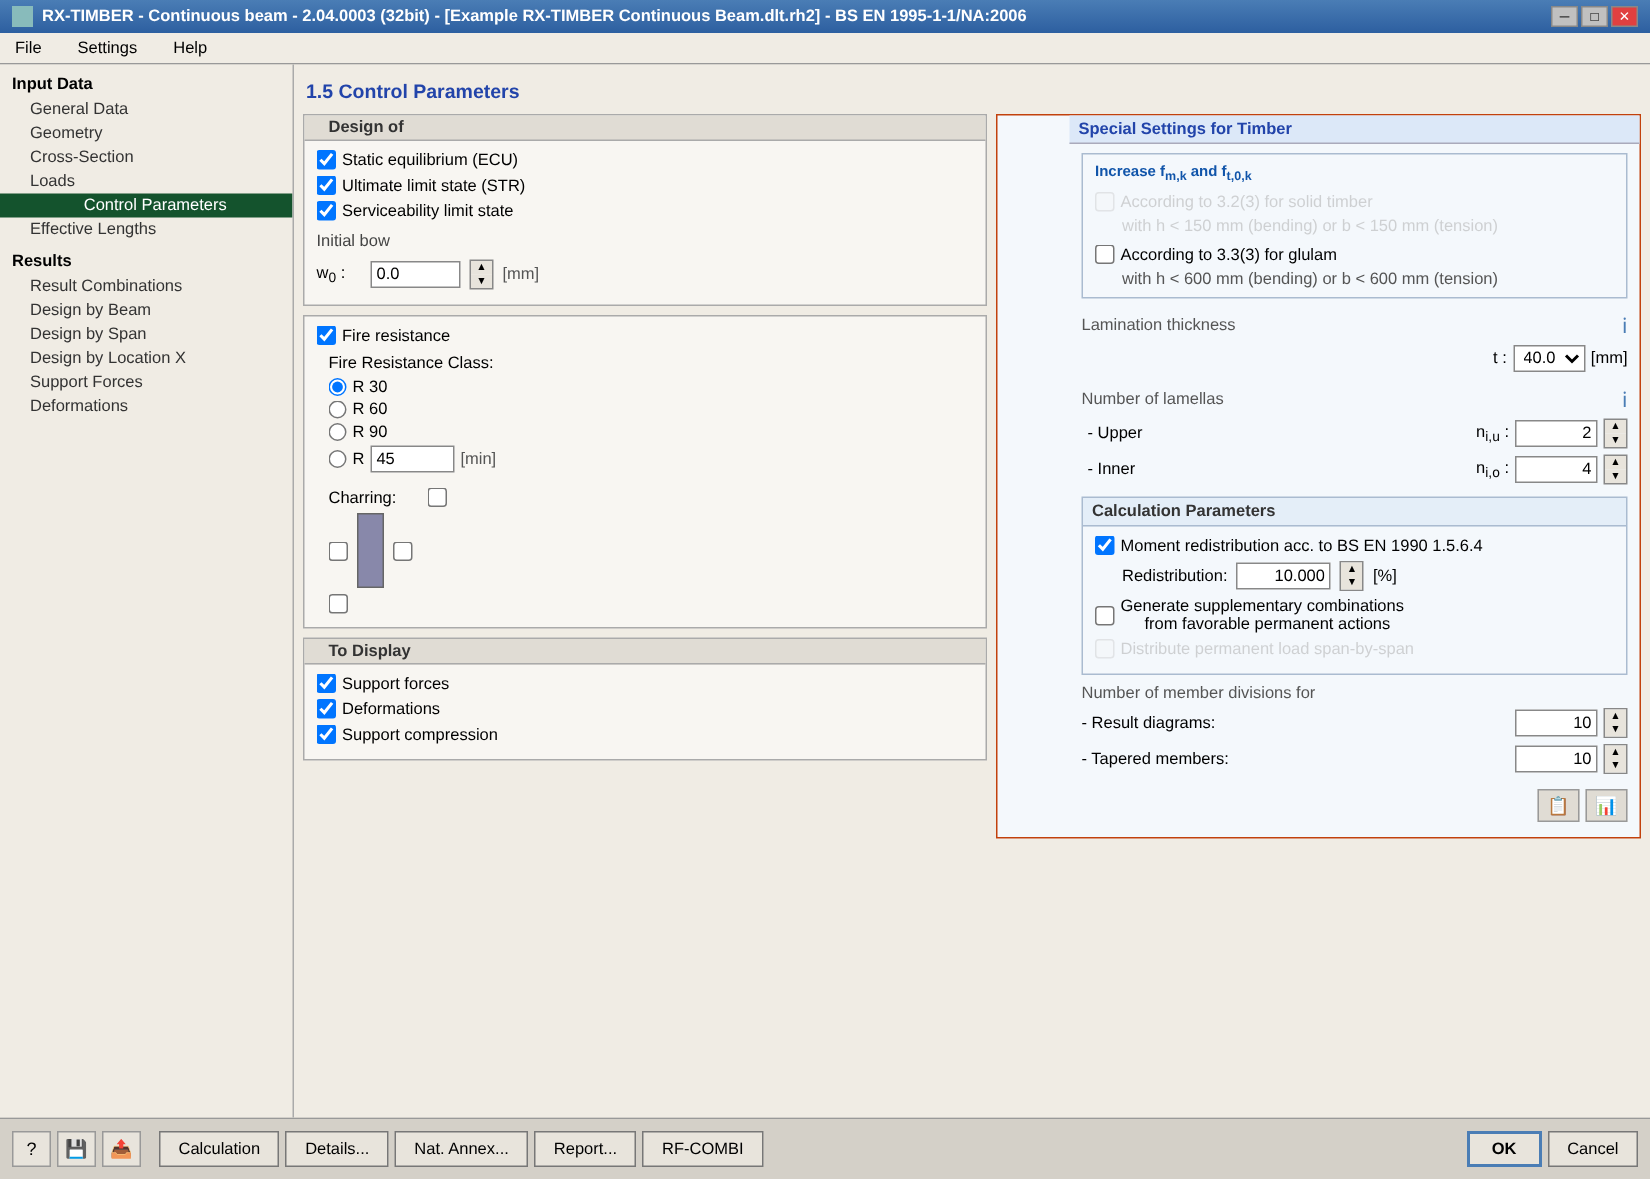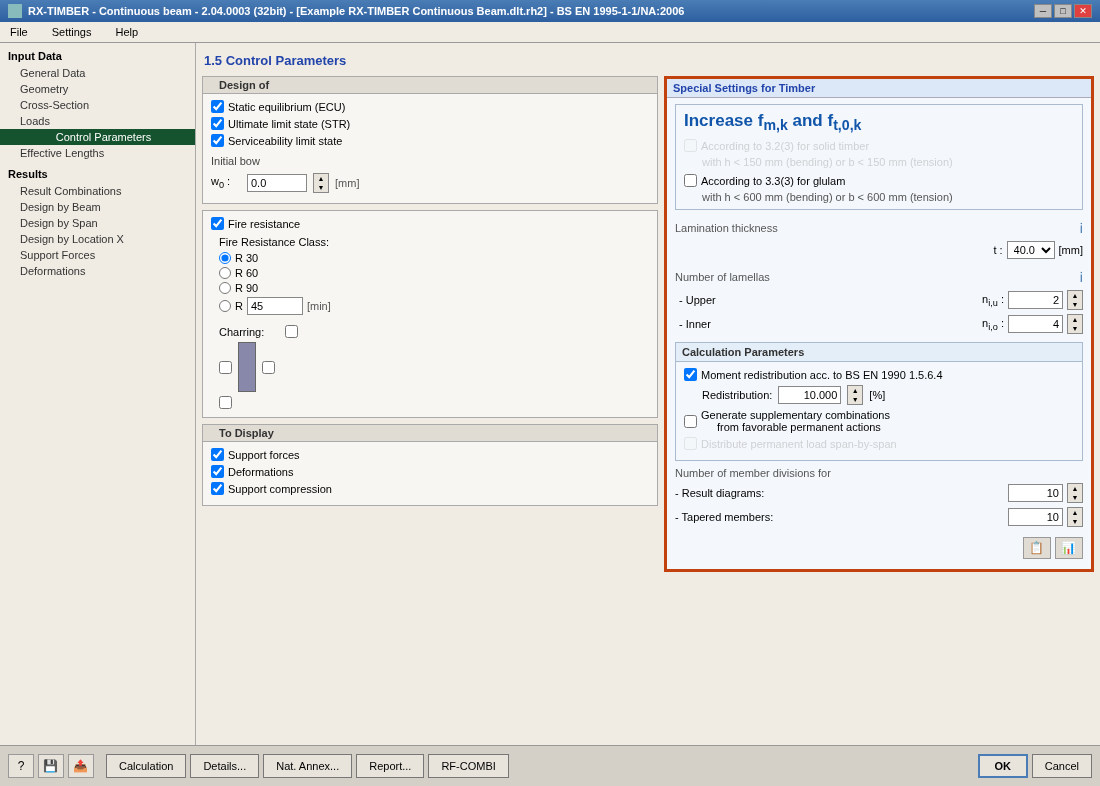--- a/index.html
+++ b/index.html
@@ -84,28 +84,28 @@
     .fire-class-label { font-size: 11px; margin-bottom: 4px; }
 
     .section-label { font-size: 11px; font-weight: normal; color: #444; margin-bottom: 6px; }
 
     
     .right-panel-title {
       background: #dce8f8; color: #2244aa; font-size: 11px; font-weight: bold;
       padding: 3px 6px; border-bottom: 1px solid #aab;
     }
     .right-section {
-      border: 3px solid #c2410c; background: #f4f8fc; margin-bottom: 6px;
+      border: 1px solid #c2410c; background: #f4f8fc; margin-bottom: 6px; padding-left: 48px;
     }
     .right-section-title {
       background: #e4eef8; padding: 3px 6px; font-size: 11px; font-weight: bold;
       color: #333; border-bottom: 1px solid #aabbd0;
     }
     .right-section-content { padding: 6px 8px; }
-    .blue-text { color: #1155aa; font-weight: bold; font-size: 17px; }
+    .blue-text { color: #1155aa; font-weight: bold; font-size: 10px; }
 
     .disabled-text { color: #aaa; }
     .disabled-cb { opacity: 0.5; }
     .spinbox {
       width: 55px; height: 18px; border: 1px solid #888; padding: 1px 3px;
       font-size: 11px; background: white; text-align: right;
     }
     .spin-btns {
       display: flex; flex-direction: column; border: 1px solid #888;
     }

